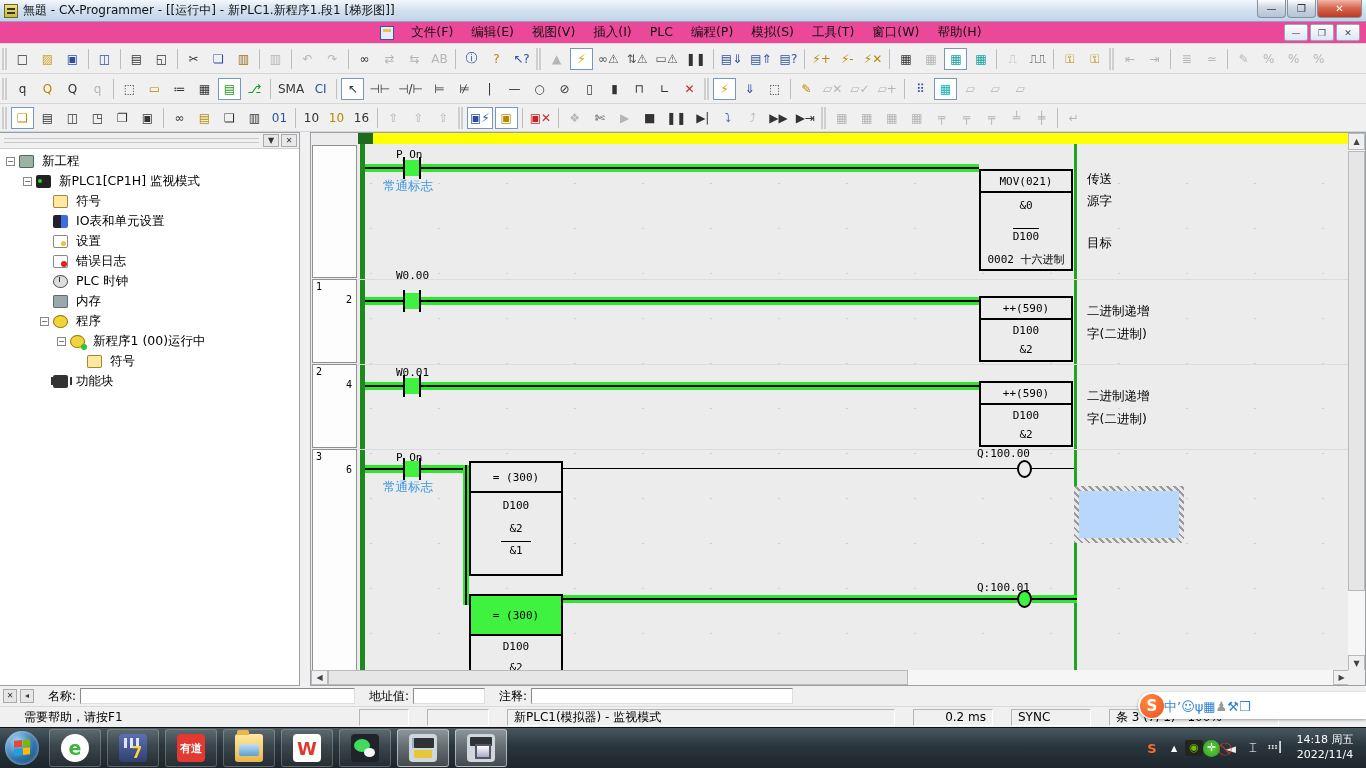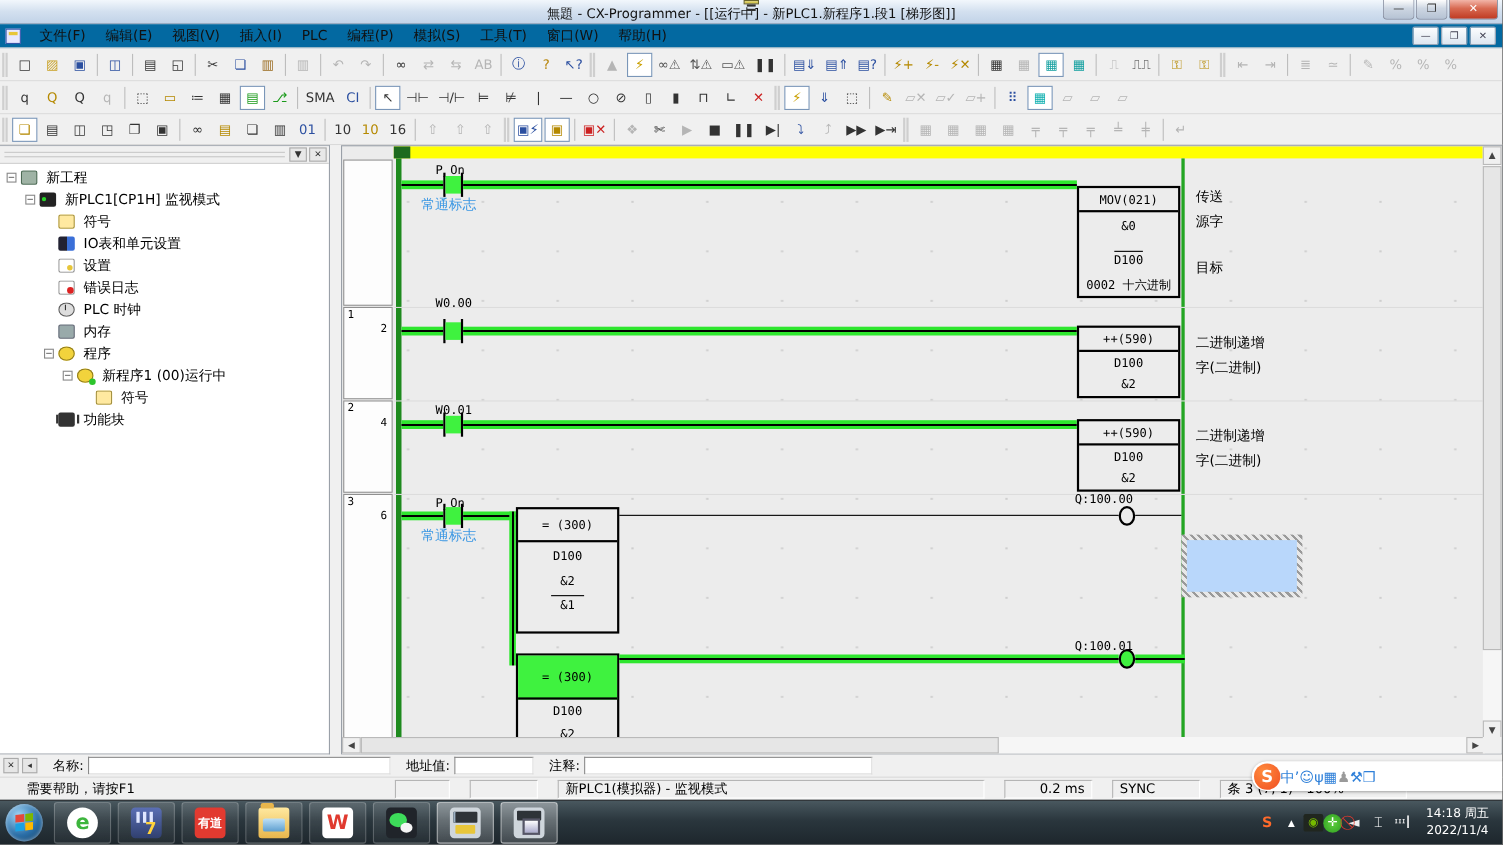--- a/index.html
+++ b/index.html
@@ -3,35 +3,35 @@
 <meta charset="utf-8">
 <style>
   * { margin:0; padding:0; box-sizing:border-box; }
   html,body { width:1366px; height:768px; overflow:hidden; background:#000;
     font-family:"DejaVu Sans","Liberation Sans",sans-serif; }
   #screen { position:relative; width:1366px; height:768px; background:#f0f0f0; overflow:hidden; }
 
   
   #titlebar { position:absolute; left:0; top:0; width:1366px; height:22px;
     background:linear-gradient(#f2f7fc,#d3e0ef 50%,#c2d3e8); border-bottom:1px solid #8ea4bd;
-    display:flex; align-items:center; font-size:12px; color:#111;flex-direction:column; }
+    display:flex; align-items:center; font-size:12px; color:#111; }
   #app-icon { width:14px; height:14px; margin:0 5px 0 4px;
     background:linear-gradient(#efe27a,#c9b93c); border:1px solid #6b652a; position:relative; }
   #app-icon::after { content:""; position:absolute; left:2px; top:3px; width:8px; height:2px;
     background:#333; box-shadow:0 4px 0 #333; }
   .winbtns { position:absolute; right:4px; top:0; display:flex; }
   .wbtn { width:29px; height:18px; border:1px solid #888fa0; border-top:none;
     background:linear-gradient(#fdfdfd,#cdd6e2 45%,#b6c3d4); border-radius:0 0 4px 4px;
     display:flex; align-items:center; justify-content:center; font-size:10px; color:#333; margin-left:1px; }
   .wbtn.close { width:45px; background:linear-gradient(#f2b5a8,#d86a52 45%,#bf3a22);
     color:#fff; font-weight:bold; }
 
   
-  #menubar { position:absolute; left:0; top:22px; width:1366px; height:22px; background:#0369a1;
-    border-bottom:1px solid #d9d9d9; display:flex; align-items:center; font-size:12.5px; color:#111; }
+  #menubar { position:absolute; left:0; top:22px; width:1366px; height:22px; background:#ec4899;
+    border-bottom:1px solid #d9d9d9; display:flex; align-items:center; font-size:12.5px; color:#111;justify-content:center; }
   #child-icon { width:14px; height:14px; margin:0 8px 0 5px; background:#e8e8ff;
     border:1px solid #3355aa; position:relative; }
   #child-icon::after { content:""; position:absolute; left:2px; top:2px; width:8px; height:3px; background:#e7c63a; }
   .menu-item { padding:2px 9px; }
   .mdi-btns { position:absolute; right:6px; top:2px; display:flex; gap:2px; }
   .mdibtn { width:24px; height:17px; border:1px solid #9aa7b8; border-radius:2px;
     background:linear-gradient(#fcfdfe,#dde6f0); font-size:9px; color:#445;
     display:flex; align-items:center; justify-content:center; }
 
   

